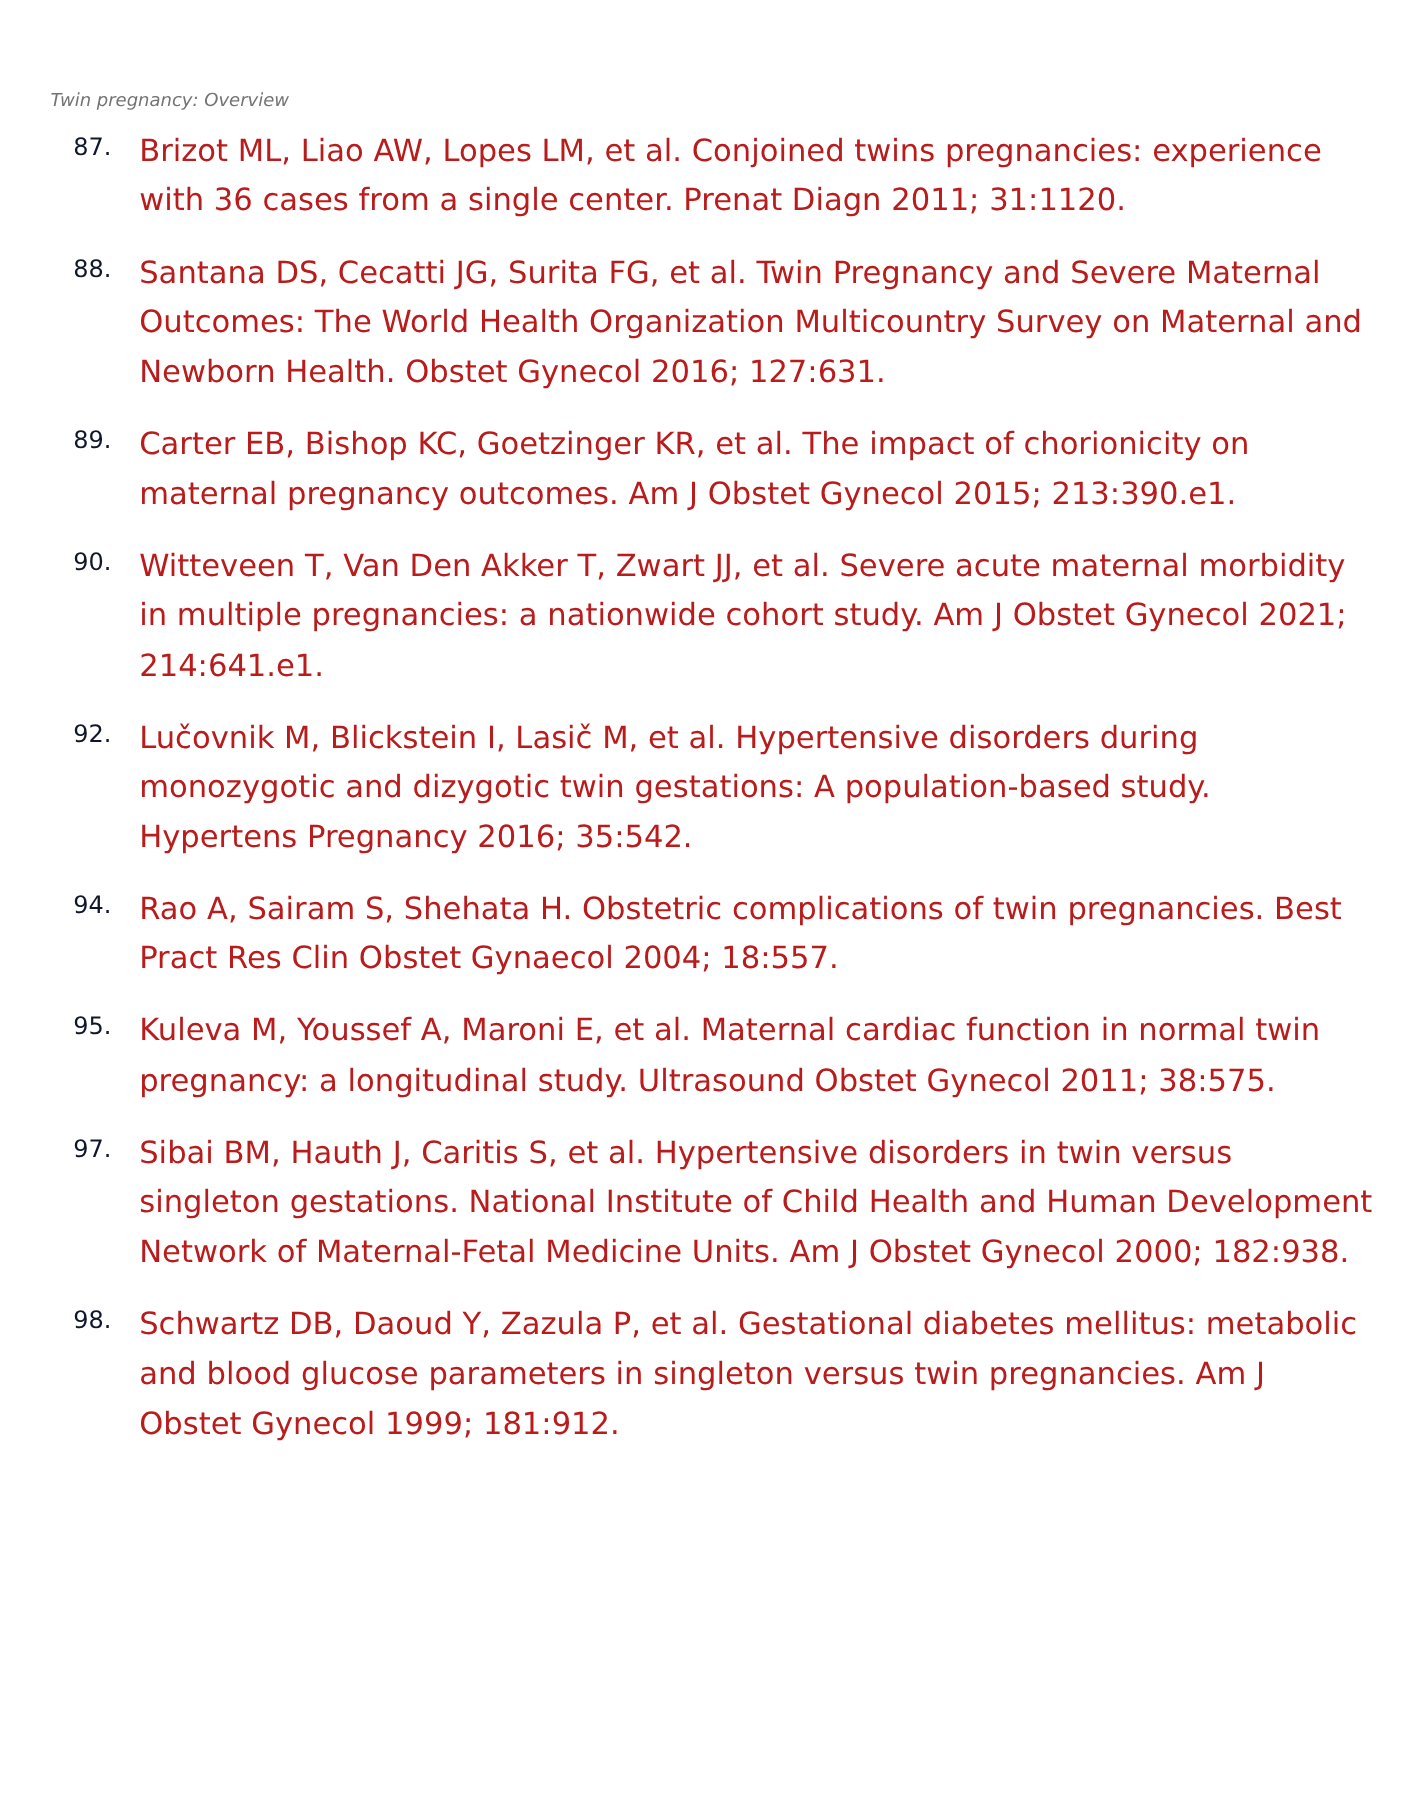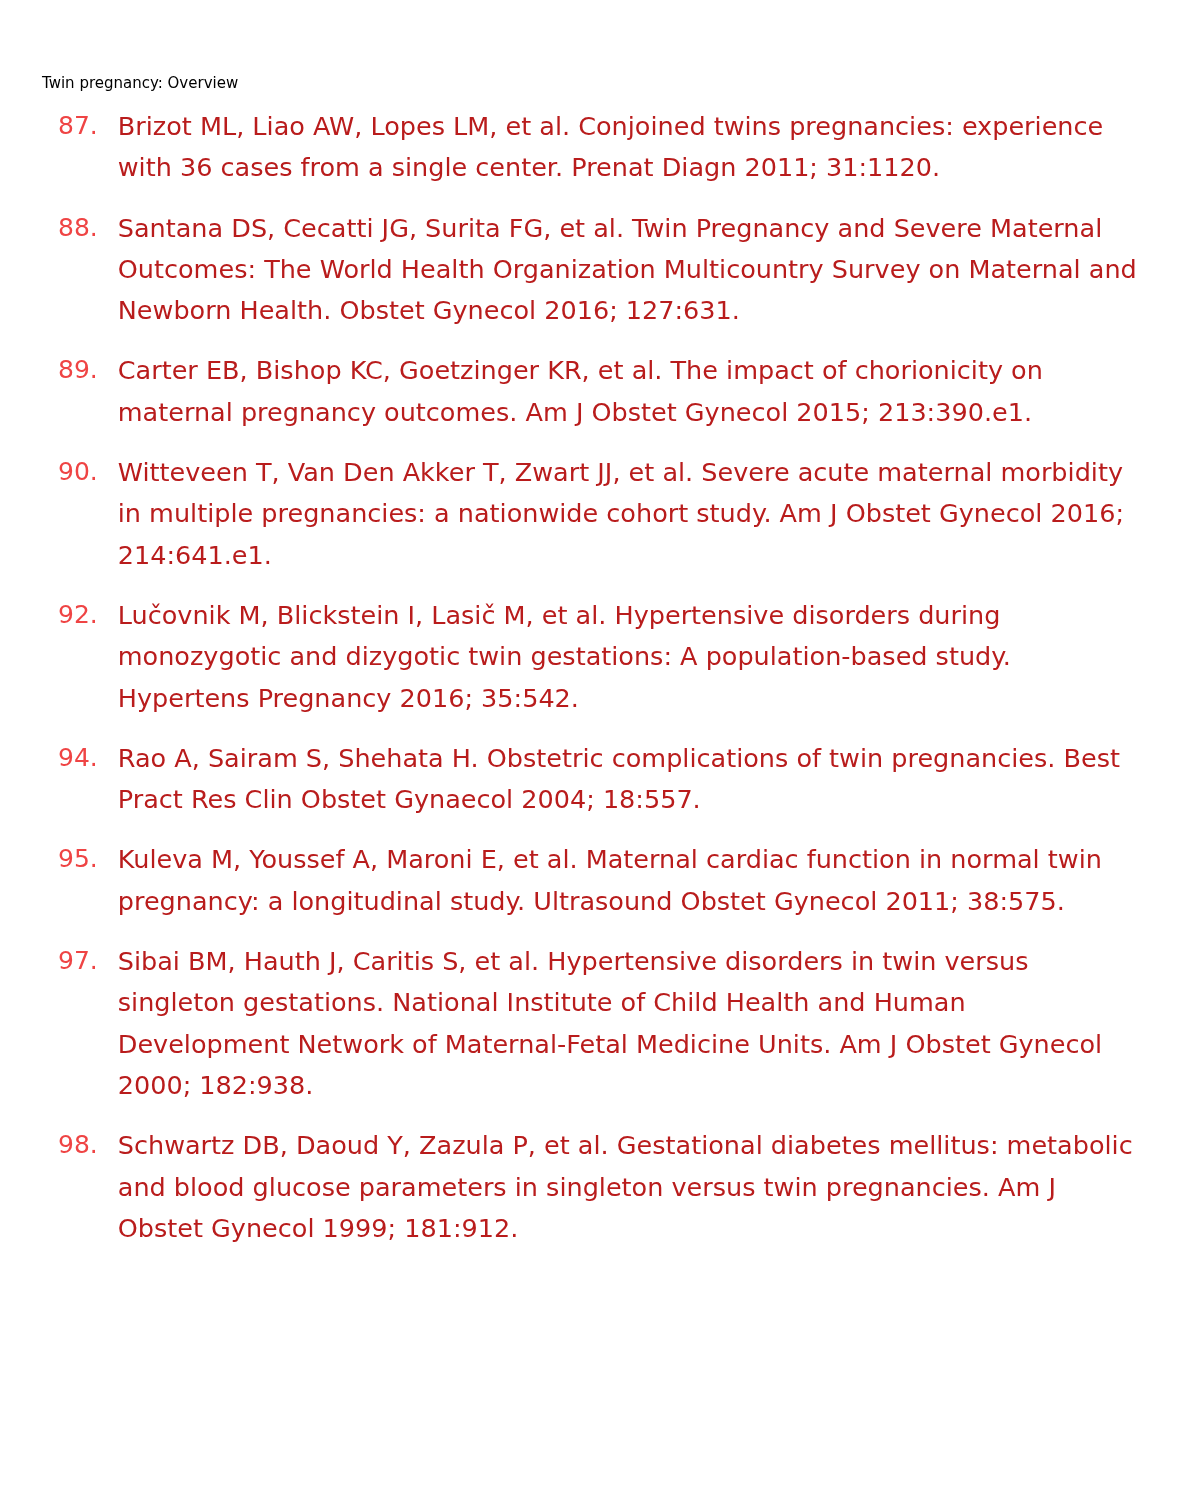--- a/index.html
+++ b/index.html
@@ -16,44 +16,45 @@
   }
   .page {
     width: 1179px;
     min-height: 1497px;
     box-sizing: border-box;
     padding: 0;
     position: relative;
   }
   .running-head {
     font-size: 15px;
-    color: #000000;
+    color: #737373;
     padding: 74px 0 0 42px;
     line-height: 1.2;
     font-family: "DejaVu Sans", "Liberation Sans", sans-serif;
+    font-style: italic;
   }
   .ref-list {
     margin: 14px 0 0 0;
     padding: 0 34px 0 58px;
     list-style: none;
   }
   .ref-item {
     display: flex;
     align-items: flex-start;
     margin-bottom: 19px;
     font-size: 25.5px;
     line-height: 1.62;
     color: #2e7196;
   }
   .ref-num {
     flex: 0 0 58px;
-    text-align: left;
+    text-align: center;
     padding-right: 20px;
-    color: #ef4444;
-    font-size: 25px;
+    color: #0f172a;
+    font-size: 20px;
     box-sizing: border-box;
   }
   .ref-text {
     flex: 1 1 auto;
     color: #b91c1c;
   }
 </style>
 </head>
 <body>
 
@@ -69,21 +70,21 @@
     <li class="ref-item">
       <span class="ref-num">88.</span>
       <span class="ref-text">Santana DS, Cecatti JG, Surita FG, et al. Twin Pregnancy and Severe Maternal Outcomes: The World Health Organization Multicountry Survey on Maternal and Newborn Health. Obstet Gynecol 2016; 127:631.</span>
     </li>
     <li class="ref-item">
       <span class="ref-num">89.</span>
       <span class="ref-text">Carter EB, Bishop KC, Goetzinger KR, et al. The impact of chorionicity on maternal pregnancy outcomes. Am J Obstet Gynecol 2015; 213:390.e1.</span>
     </li>
     <li class="ref-item">
       <span class="ref-num">90.</span>
-      <span class="ref-text">Witteveen T, Van Den Akker T, Zwart JJ, et al. Severe acute maternal morbidity in multiple pregnancies: a nationwide cohort study. Am J Obstet Gynecol 2016; 214:641.e1.</span>
+      <span class="ref-text">Witteveen T, Van Den Akker T, Zwart JJ, et al. Severe acute maternal morbidity in multiple pregnancies: a nationwide cohort study. Am J Obstet Gynecol 2021; 214:641.e1.</span>
     </li>
     <li class="ref-item">
       <span class="ref-num">92.</span>
       <span class="ref-text">Lučovnik M, Blickstein I, Lasič M, et al. Hypertensive disorders during monozygotic and dizygotic twin gestations: A population-based study. Hypertens Pregnancy 2016; 35:542.</span>
     </li>
     <li class="ref-item">
       <span class="ref-num">94.</span>
       <span class="ref-text">Rao A, Sairam S, Shehata H. Obstetric complications of twin pregnancies. Best Pract Res Clin Obstet Gynaecol 2004; 18:557.</span>
     </li>
     <li class="ref-item">

